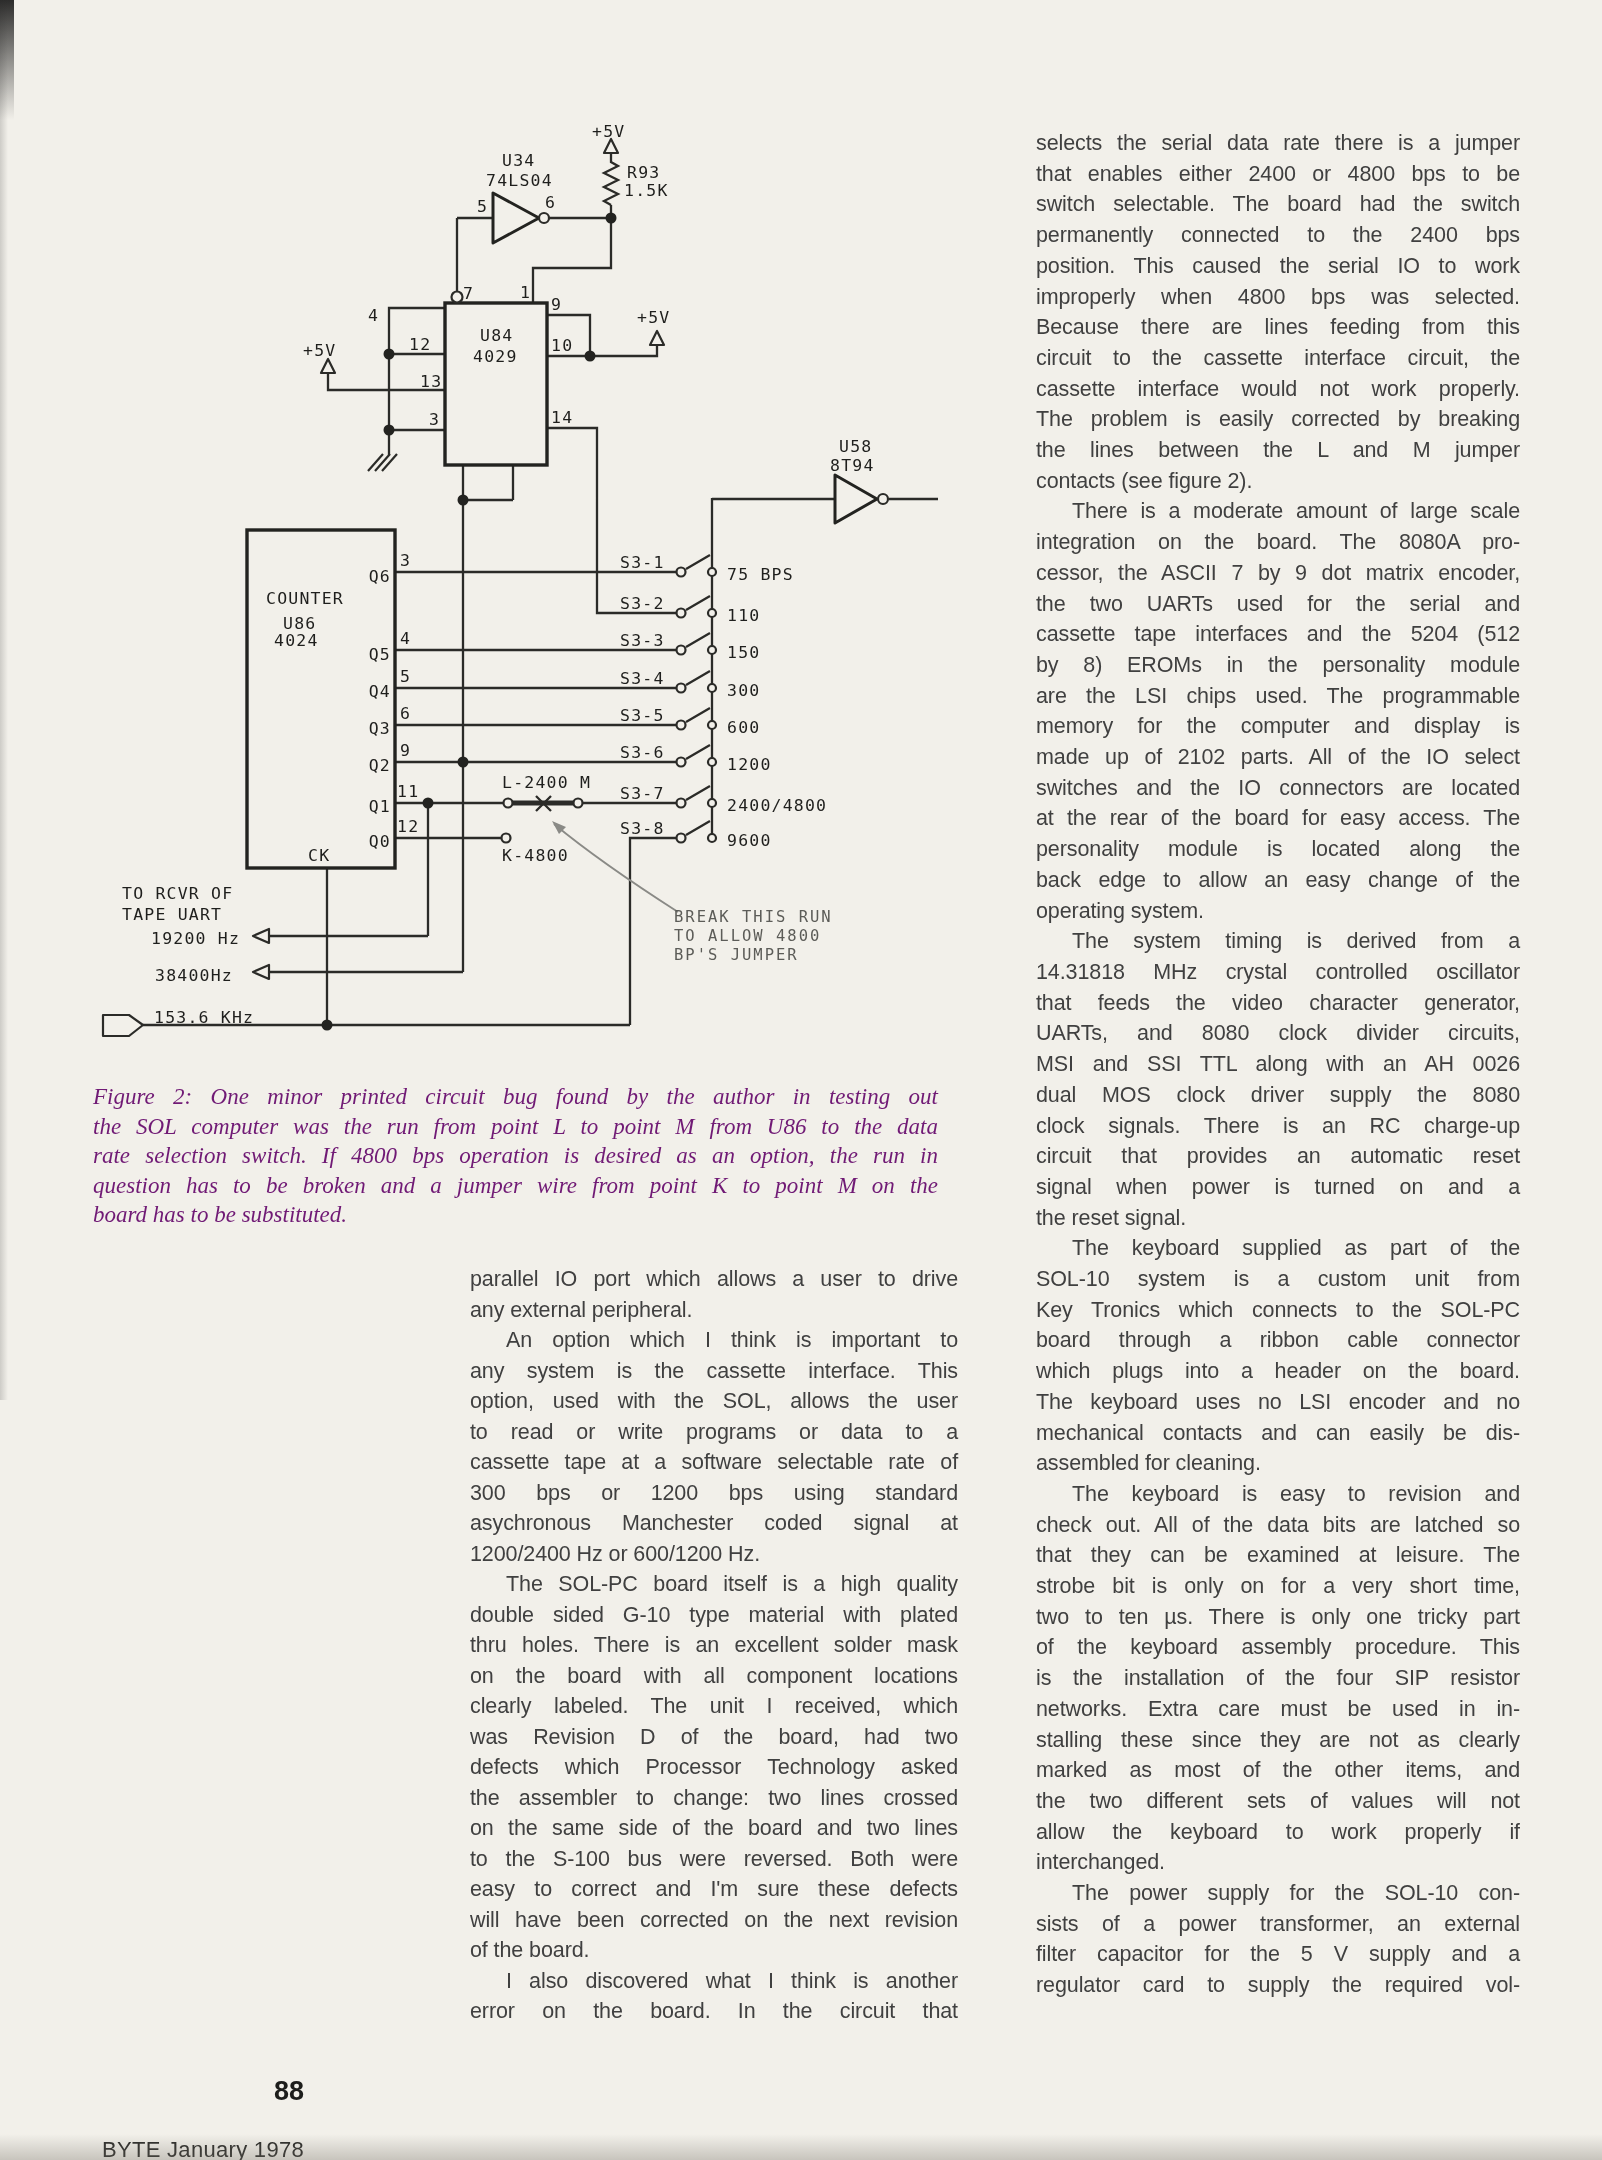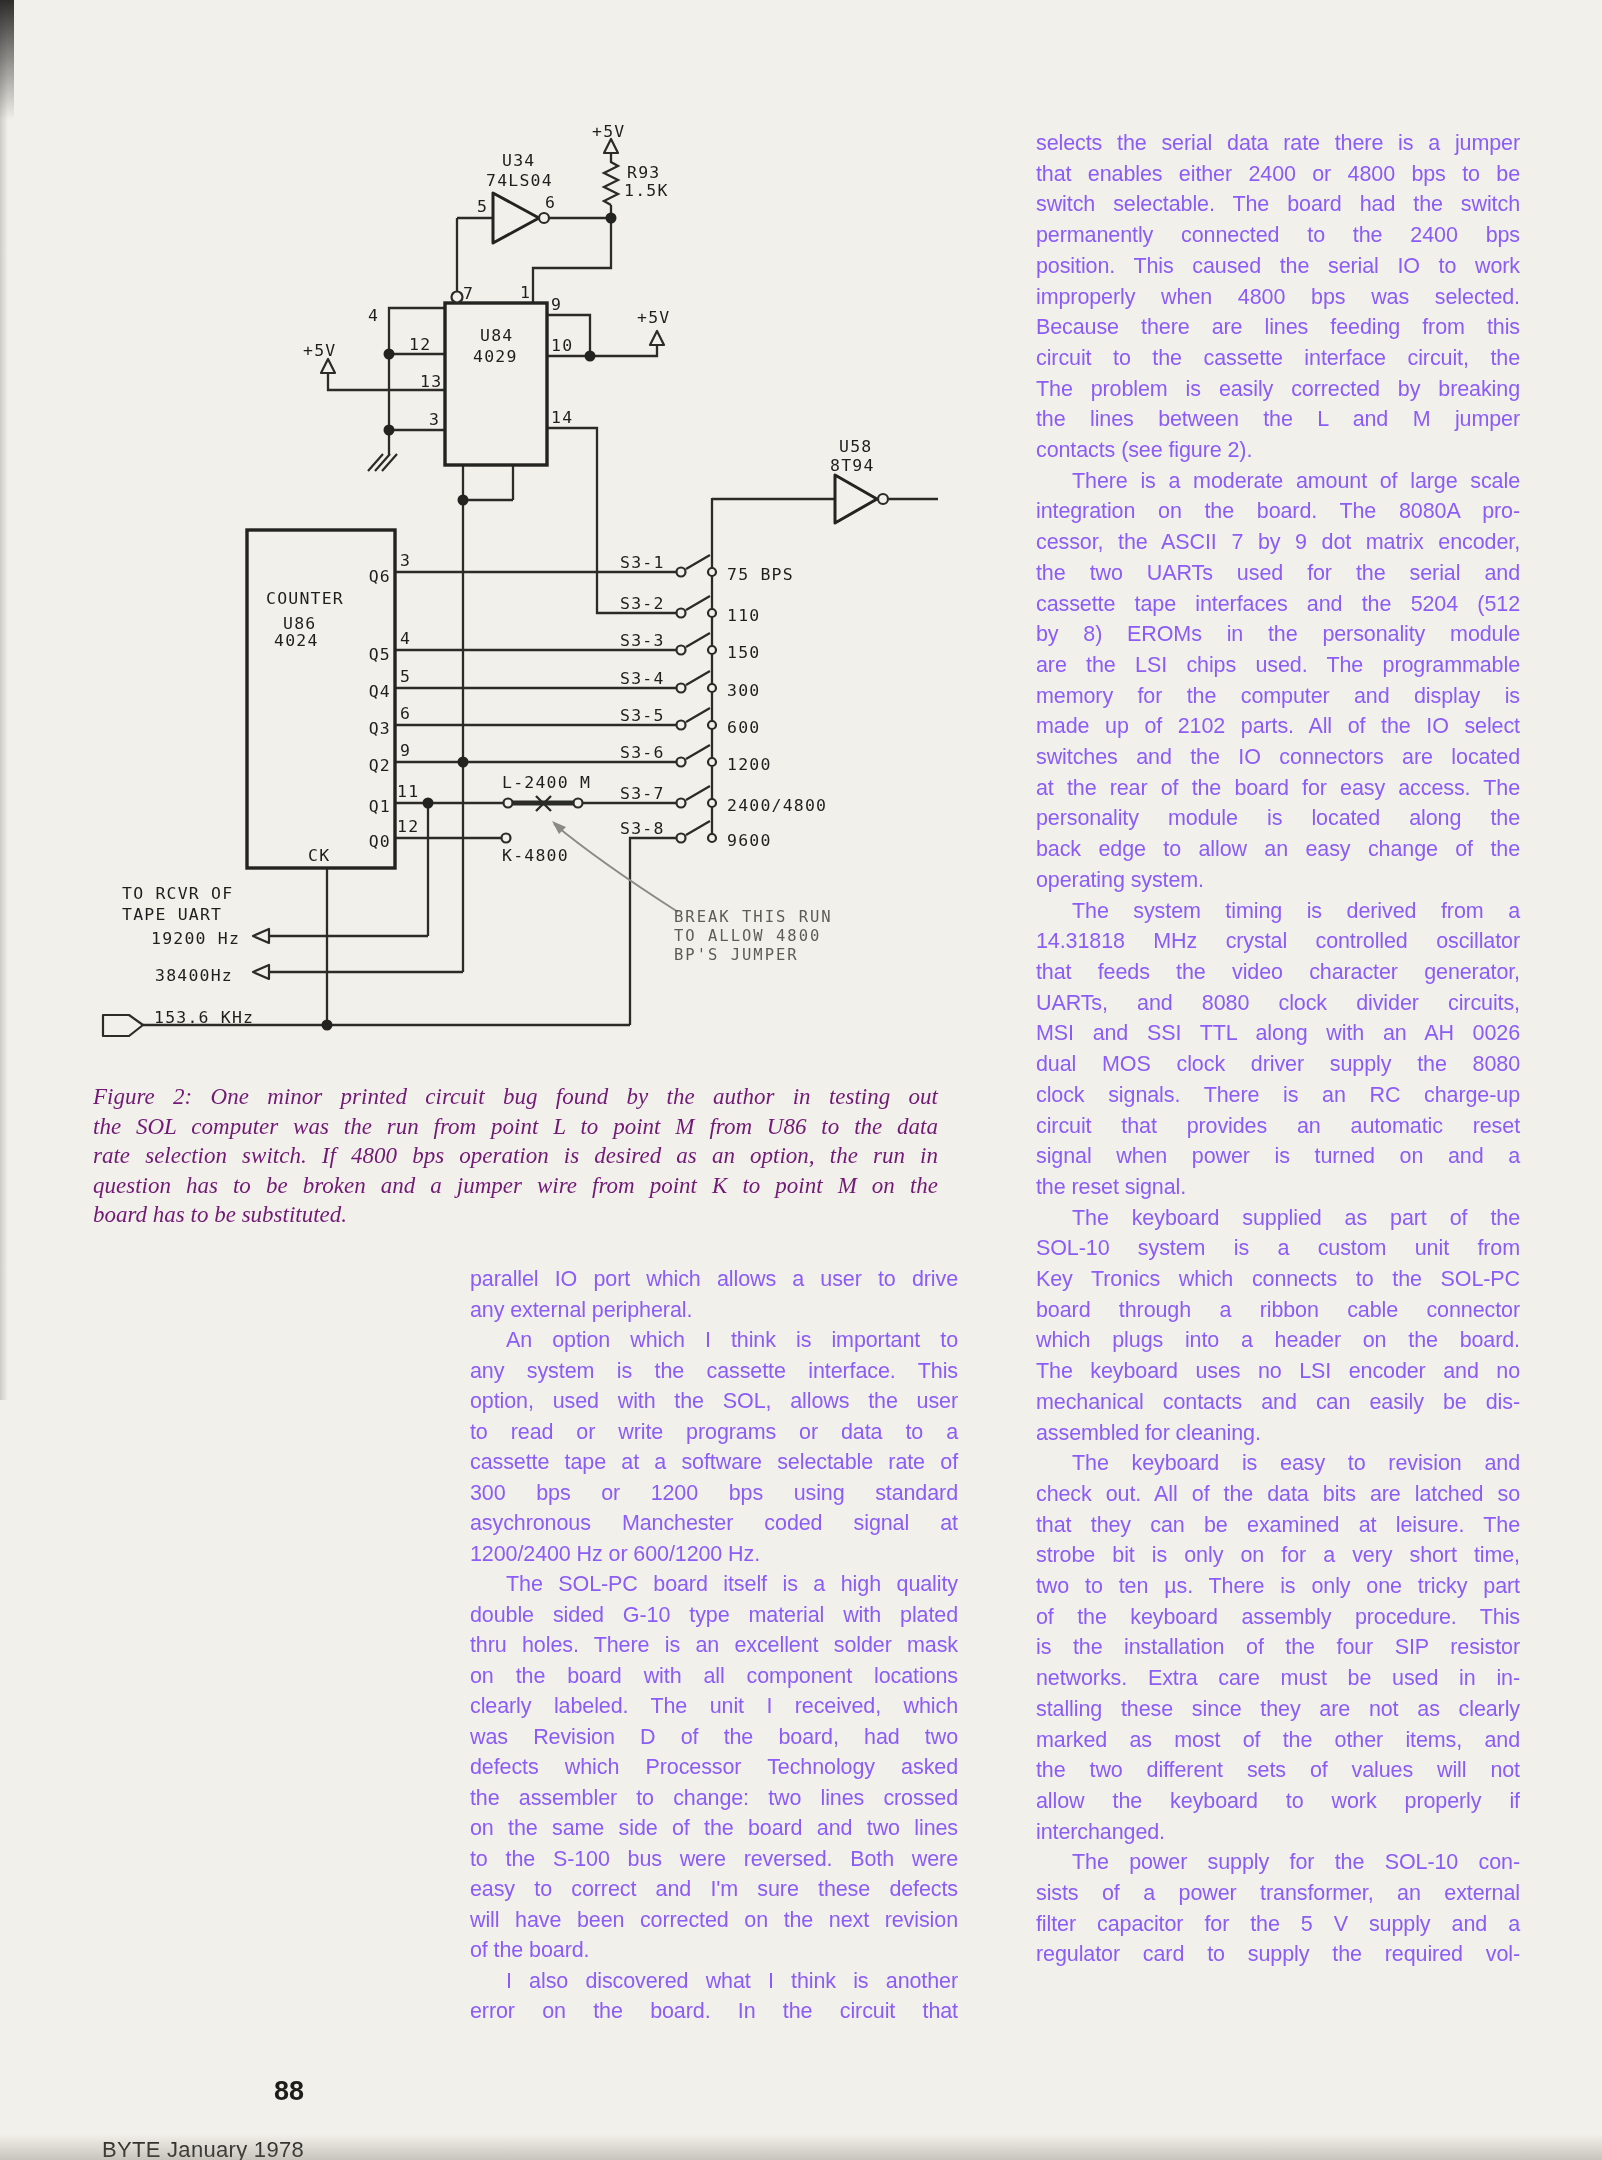--- a/index.html
+++ b/index.html
@@ -1,19 +1,19 @@
 <!DOCTYPE html>
 <html><head>
 <meta charset="utf-8">
 <style>
   html,body{margin:0;padding:0;background:#888;}
   #page{position:relative;width:1602px;height:2160px;background:#f2f0ea;overflow:hidden;
         font-family:"Liberation Sans",sans-serif;color:#2a2a28;padding-left:6px;}
   
-  .col{position:absolute;font-size:21.5px;line-height:30.7px;color:#8b5cf6;letter-spacing:-0.1px;}
+  .col{position:absolute;font-size:21.5px;line-height:30.7px;color:#404040;letter-spacing:-0.1px;}
   .ln{white-space:nowrap;text-align:justify;text-align-last:justify;}
   .ln.end{text-align-last:left;}
   .ln.ind{text-indent:36px;}
   #col-mid{left:470px;top:1264px;width:488px;line-height:30.5px;}
   #col-right{left:1036px;top:128px;width:484px;}
   
   #caption{position:absolute;left:93px;top:1082px;width:845px;
            font:italic 23px/29.5px "Liberation Serif",serif;color:#701a75;}
   
   #circuit{position:absolute;left:0;top:0;}
@@ -261,20 +261,21 @@
 
   <div id="col-right" class="col">
       <div class="ln">selects the serial data rate there is a jumper</div>
       <div class="ln">that enables either 2400 or 4800 bps to be</div>
       <div class="ln">switch selectable. The board had the switch</div>
       <div class="ln">permanently connected to the 2400 bps</div>
       <div class="ln">position. This caused the serial IO to work</div>
       <div class="ln">improperly when 4800 bps was selected.</div>
       <div class="ln">Because there are lines feeding from this</div>
       <div class="ln">circuit to the cassette interface circuit, the</div>
+      <div class="ln">cassette interface would not work properly.</div>
       <div class="ln">The problem is easily corrected by breaking</div>
       <div class="ln">the lines between the L and M jumper</div>
       <div class="ln end">contacts (see figure 2).</div>
       <div class="ln ind">There is a moderate amount of large scale</div>
       <div class="ln">integration on the board. The 8080A pro-</div>
       <div class="ln">cessor, the ASCII 7 by 9 dot matrix encoder,</div>
       <div class="ln">the two UARTs used for the serial and</div>
       <div class="ln">cassette tape interfaces and the 5204 (512</div>
       <div class="ln">by 8) EROMs in the personality module</div>
       <div class="ln">are the LSI chips used. The programmable</div>

